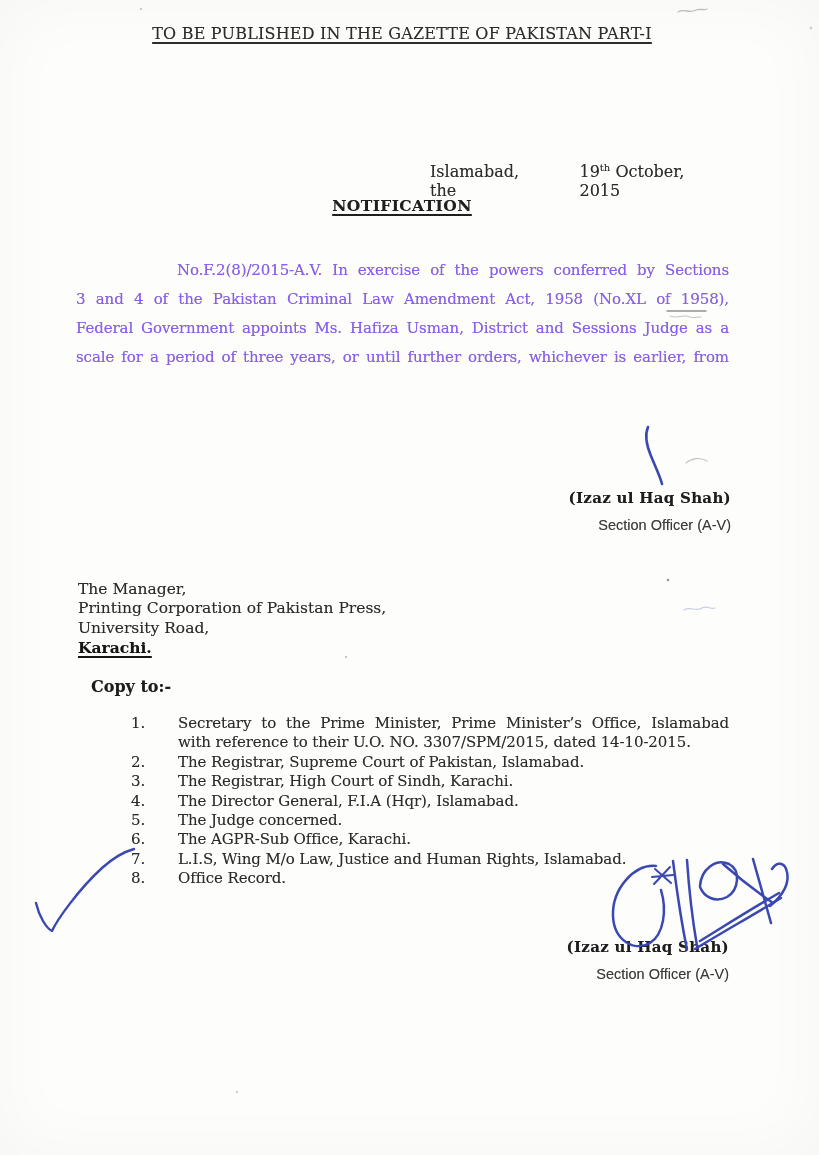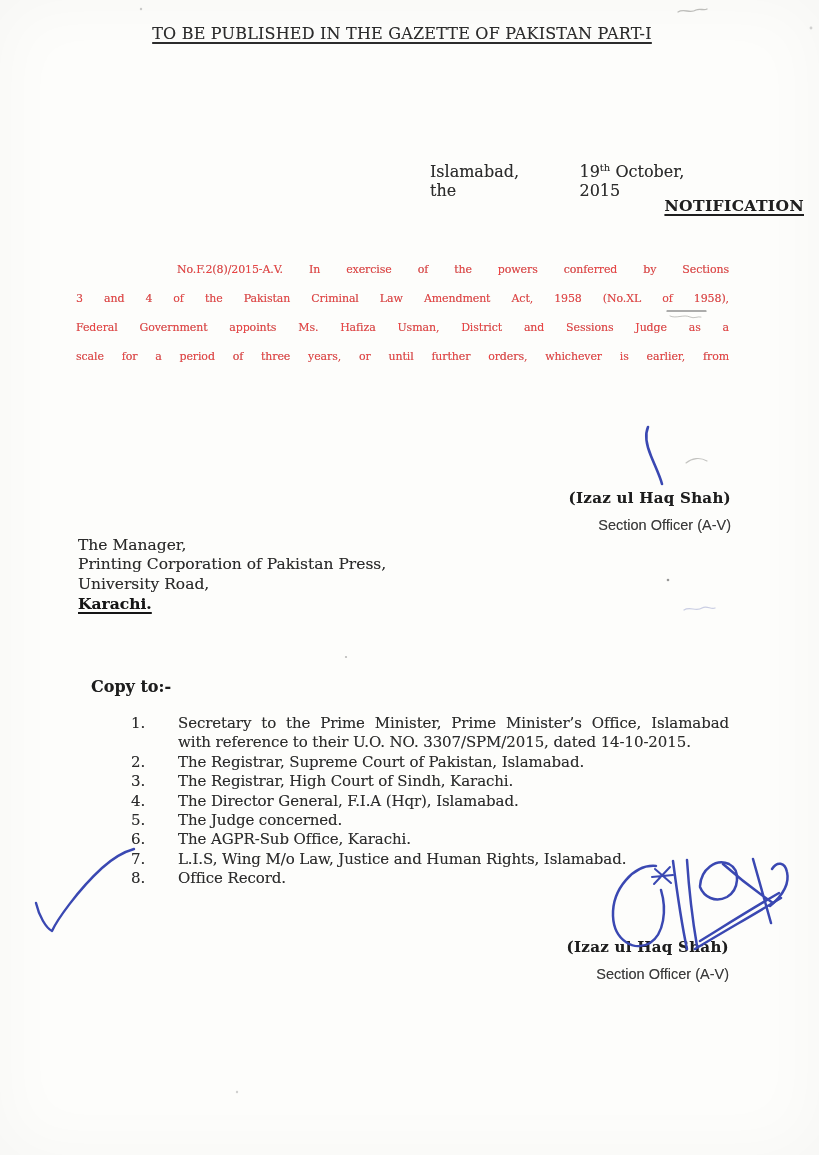--- a/index.html
+++ b/index.html
@@ -18,33 +18,33 @@
   .gazette{position:absolute;top:24px;left:0;width:804px;text-align:center;
     font-size:16px;letter-spacing:.2px;color:#2c2c2c;}
   .gov{position:absolute;top:66px;left:0;width:806px;text-align:center;
     font-family:"Liberation Sans",sans-serif;font-weight:700;font-size:15px;
     line-height:19.5px;color:#1c1c1c;}
   .stars{font-family:"DejaVu Serif",serif;font-weight:700;font-size:15px;
     letter-spacing:1.5px;line-height:15px;color:#222;}
   .dateline{position:absolute;top:162px;left:430px;width:299px;display:flex;
     justify-content:space-between;font-size:16px;color:#2c2c2c;gap:30px;}
   .dateline sup{font-size:10px;line-height:0;}
-  .heading{position:absolute;top:196px;left:0;width:804px;text-align:right;
+  .heading{position:absolute;top:196px;left:0;width:804px;text-align:center;
     font-weight:700;font-size:15.5px;letter-spacing:.4px;color:#1f1f1f;}
-  .bodytext{position:absolute;top:256px;left:76px;width:653px;font-size:11px;
-    line-height:28.9px;letter-spacing:-.1px;word-spacing:.5px;color:#ef4444;}
+  .bodytext{position:absolute;top:256px;left:76px;width:653px;font-size:15px;
+    line-height:28.9px;letter-spacing:-.1px;word-spacing:.5px;color:#8b5cf6;}
   .bl{text-align:justify;text-align-last:justify;}
   .bl.indent{padding-left:101px;}
   .bl.last{text-align-last:left;}
   .sig{position:absolute;text-align:right;}
   .sig-name{font-weight:700;font-size:15px;letter-spacing:.3px;color:#1d1d1d;}
   .sig-title{font-family:"Liberation Sans",sans-serif;font-size:14.5px;color:#3a3a3a;margin-top:10px;}
   .sig1{top:489px;right:88px;}
   .sig2{top:938px;right:90px;}
-  .addr{position:absolute;top:536px;left:78px;font-size:15.5px;line-height:19.3px;color:#2b2b2b;}
+  .addr{position:absolute;top:580px;left:78px;font-size:15.5px;line-height:19.3px;color:#2b2b2b;}
   .addr .city{font-weight:700;color:#151515;}
   .copyto{position:absolute;top:677px;left:91px;font-size:16px;font-weight:700;color:#1d1d1d;}
   .copies{position:absolute;top:714px;left:131px;width:598px;font-size:15px;
     line-height:19.4px;letter-spacing:-.1px;color:#2c2c2c;}
   .row{display:flex;}
   .num{width:47px;flex:0 0 47px;}
   .txt{flex:1;}
   .jl{text-align:justify;text-align-last:justify;}
   .overlay{position:absolute;top:0;left:0;pointer-events:none;}
 </style>

